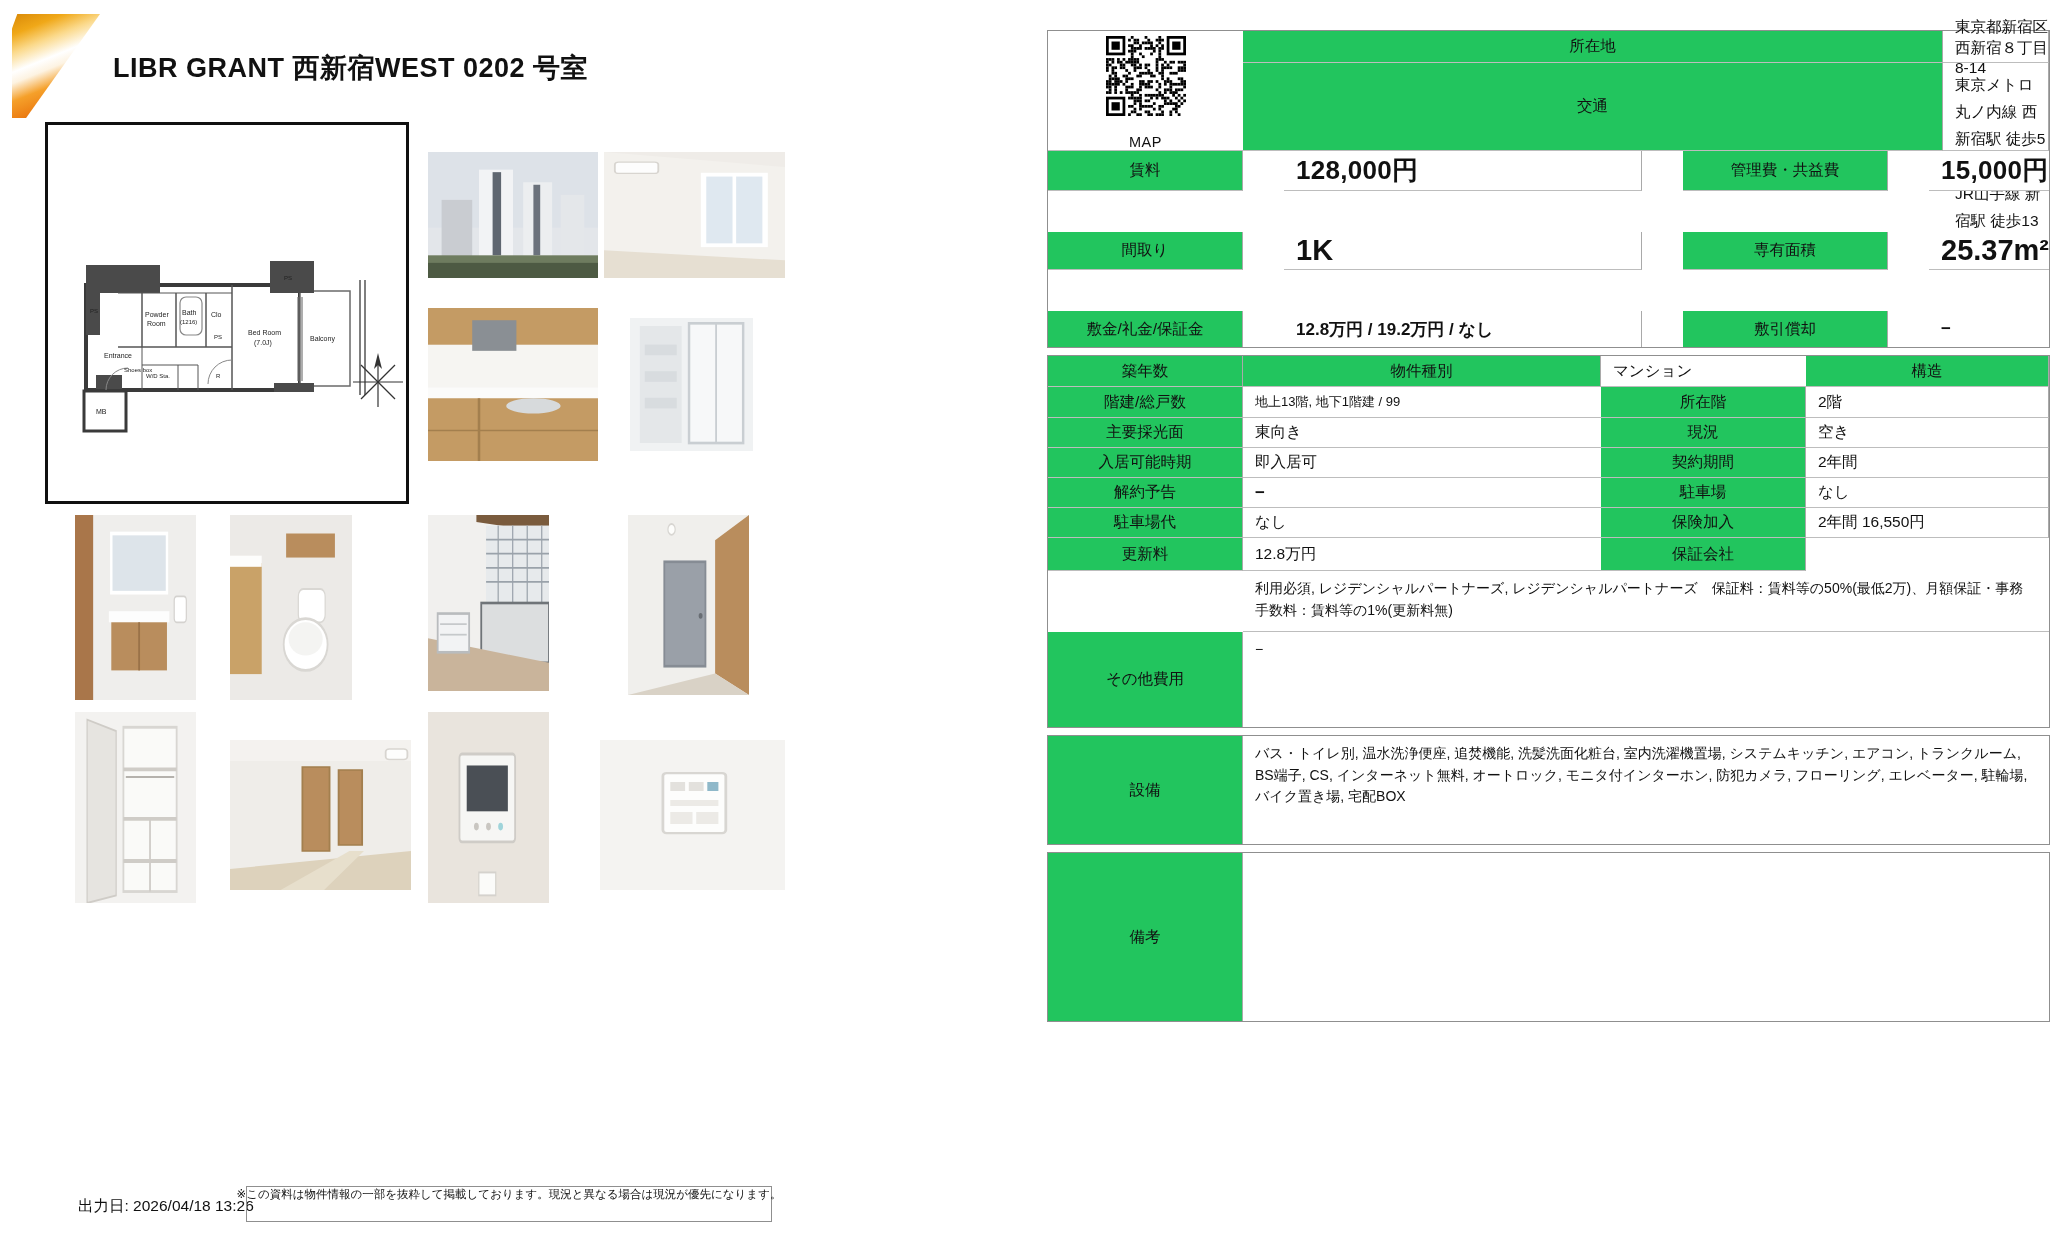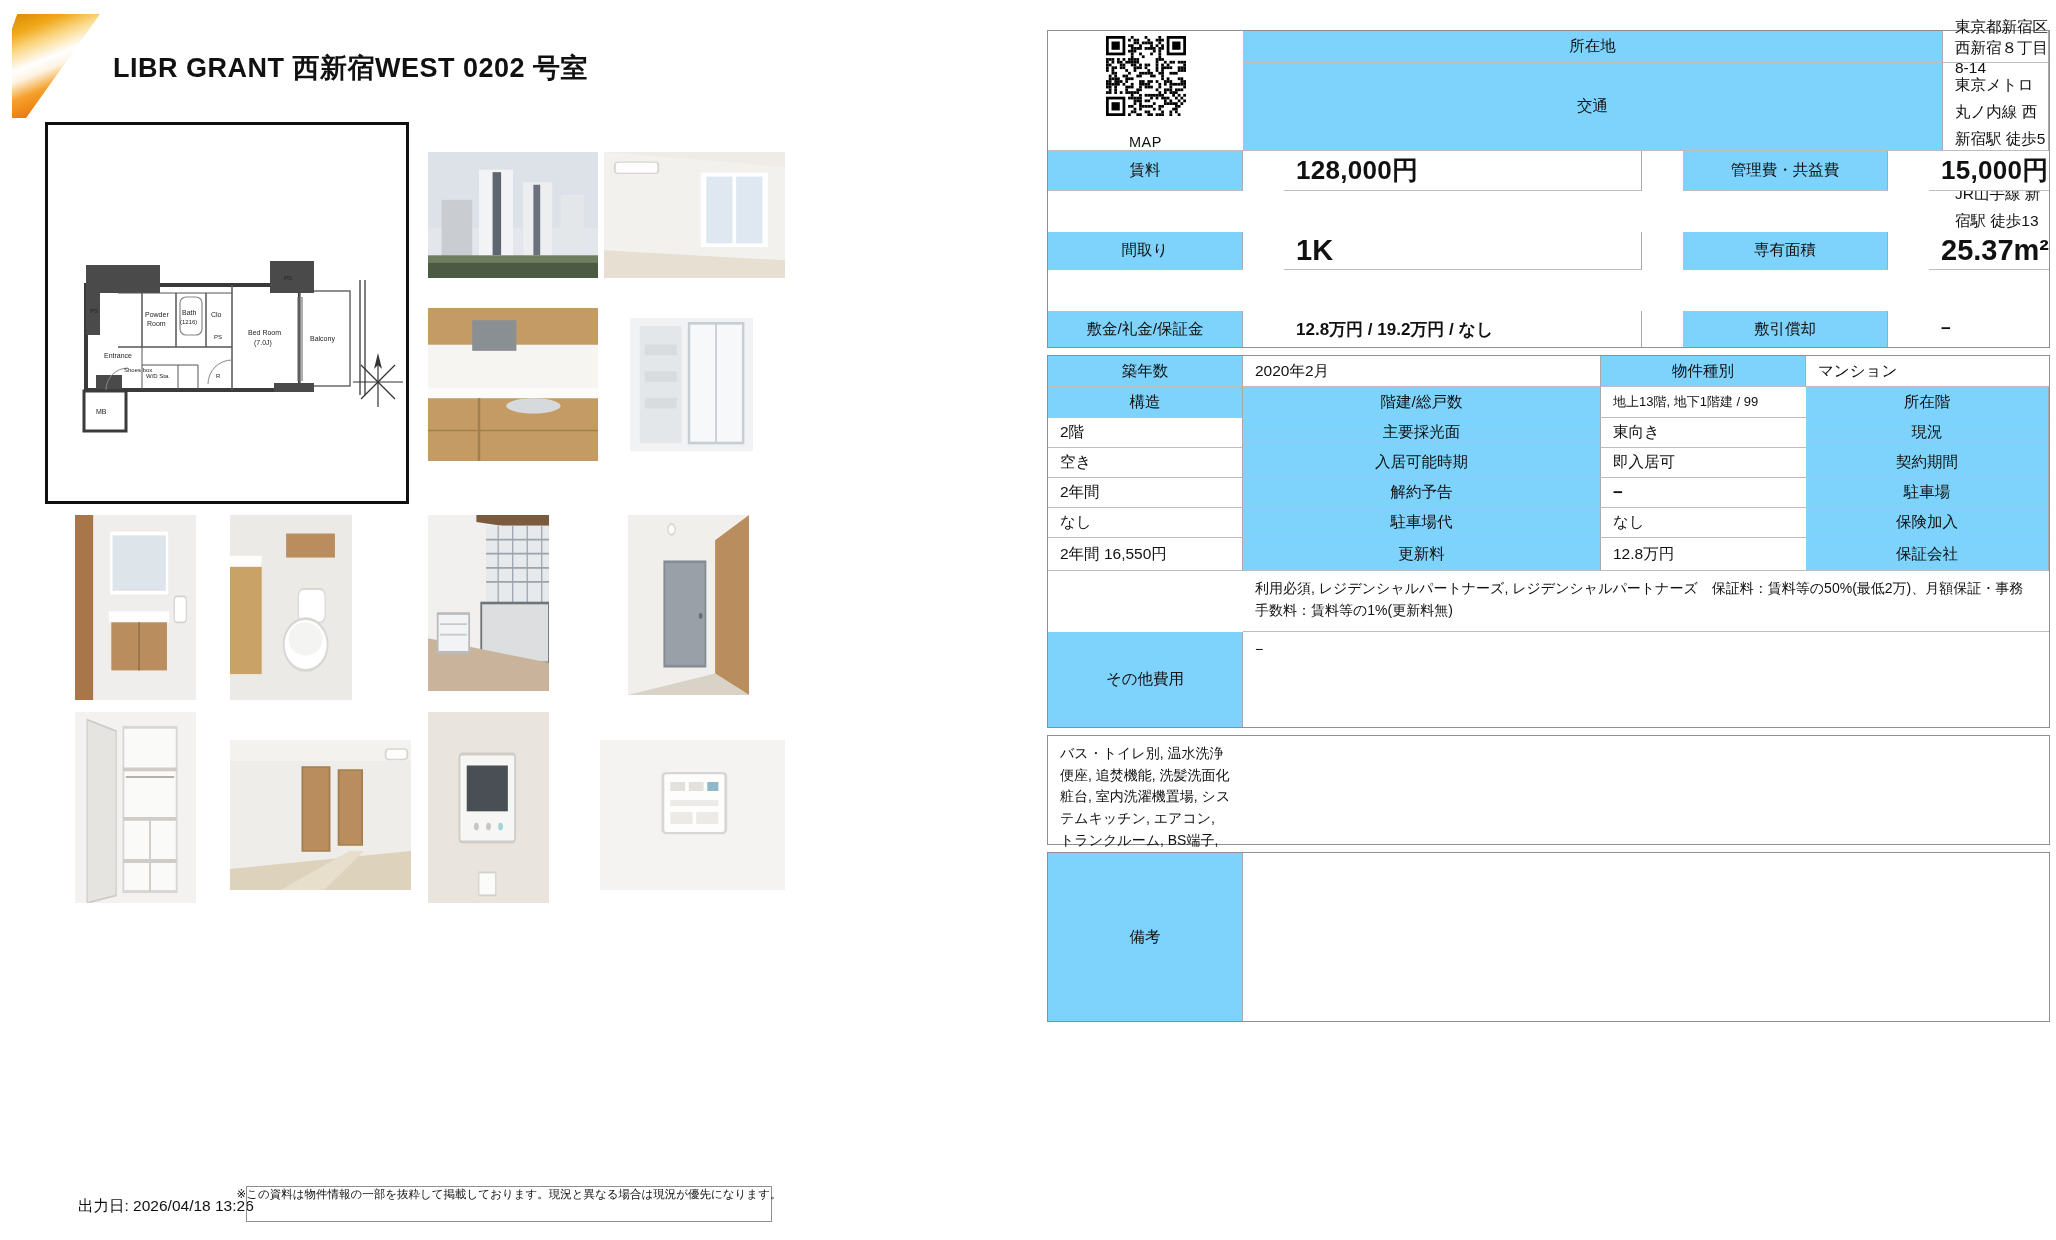--- a/index.html
+++ b/index.html
@@ -26,21 +26,21 @@
   .fp-small{font-size:6px;fill:#222;font-family:"Liberation Sans",sans-serif;}
   
   .photo{position:absolute;overflow:hidden;background:#e8e6e2;}
   .photo svg{display:block;width:100%;height:100%;}
   
   .rightpane{position:absolute;left:1047px;top:30px;width:1003px;}
   .sec{border:1px solid #8f8f8f;margin-bottom:7px;background:#fff;}
   .g{display:grid;}
   .cell{border-right:1px solid #a9a9a9;border-bottom:1px solid #bdbdbd;box-sizing:border-box;
         display:flex;align-items:center;min-width:0;}
-  .lab{background:#7dd3fc;justify-content:center;font-size:15.5px;text-align:center;line-height:1.2;}
+  .lab{background:#22c55e;justify-content:center;font-size:15.5px;text-align:center;line-height:1.2;}
   .val{background:#fff;padding-left:12px;font-size:15.5px;}
   .nr{border-right:none;}
   .nb{border-bottom:none;}
   .big{font-size:26px;font-weight:700;letter-spacing:.3px;}
   .med{font-size:29px;font-weight:700;}
   .bold{font-weight:700;font-size:17px;}
   .small{font-size:13px;}
   .top{align-items:flex-start;padding:7px 12px;display:block;}
   .wrap{font-size:14px;line-height:1.55;}
   .access-val{display:block;padding:8px 0 0 12px;font-size:15.5px;line-height:1.75;}
@@ -612,21 +612,20 @@
         <div class="cell lab nb">敷金/礼金/保証金</div>
         <div class="cell val bold nb">12.8万円 / 19.2万円 / なし</div>
         <div class="cell lab nb">敷引償却</div>
         <div class="cell val bold nb nr">−</div>
       </div>
     </div>
 
     <div class="sec">
       <div class="g" style="grid-template-columns:195px 358px 205px 1fr;grid-template-rows:31px 31px 30px 30px 30px 30px 33px 61px 95px;">
         <div class="cell lab">築年数</div>
-        <div class="cell val">2020年2月</div>
         <div class="cell lab">物件種別</div>
         <div class="cell val nr">マンション</div>
 
         <div class="cell lab">構造</div>
         <div class="cell lab">階建/総戸数</div>
         <div class="cell val small nr">地上13階, 地下1階建 / 99</div>
 
         <div class="cell lab">所在階</div>
         <div class="cell val">2階</div>
         <div class="cell lab">主要採光面</div>
@@ -655,20 +654,21 @@
         <div class="cell lab">保証会社</div>
         <div class="cell val top wrap nr" style="grid-column:2/5;">利用必須, レジデンシャルパートナーズ, レジデンシャルパートナーズ　保証料：賃料等の50%(最低2万)、月額保証・事務手数料：賃料等の1%(更新料無)</div>
 
         <div class="cell lab nb">その他費用</div>
         <div class="cell val top wrap nb nr" style="grid-column:2/5;">−</div>
       </div>
     </div>
 
     <div class="sec">
       <div class="g" style="grid-template-columns:195px 1fr;grid-template-rows:108px;">
+        <div class="cell lab nb">設備</div>
         <div class="cell val top wrap nb nr">バス・トイレ別, 温水洗浄便座, 追焚機能, 洗髪洗面化粧台, 室内洗濯機置場, システムキッチン, エアコン, トランクルーム, BS端子, CS, インターネット無料, オートロック, モニタ付インターホン, 防犯カメラ, フローリング, エレベーター, 駐輪場, バイク置き場, 宅配BOX</div>
       </div>
     </div>
 
     <div class="sec">
       <div class="g" style="grid-template-columns:195px 1fr;grid-template-rows:168px;">
         <div class="cell lab nb">備考</div>
       </div>
     </div>
 

